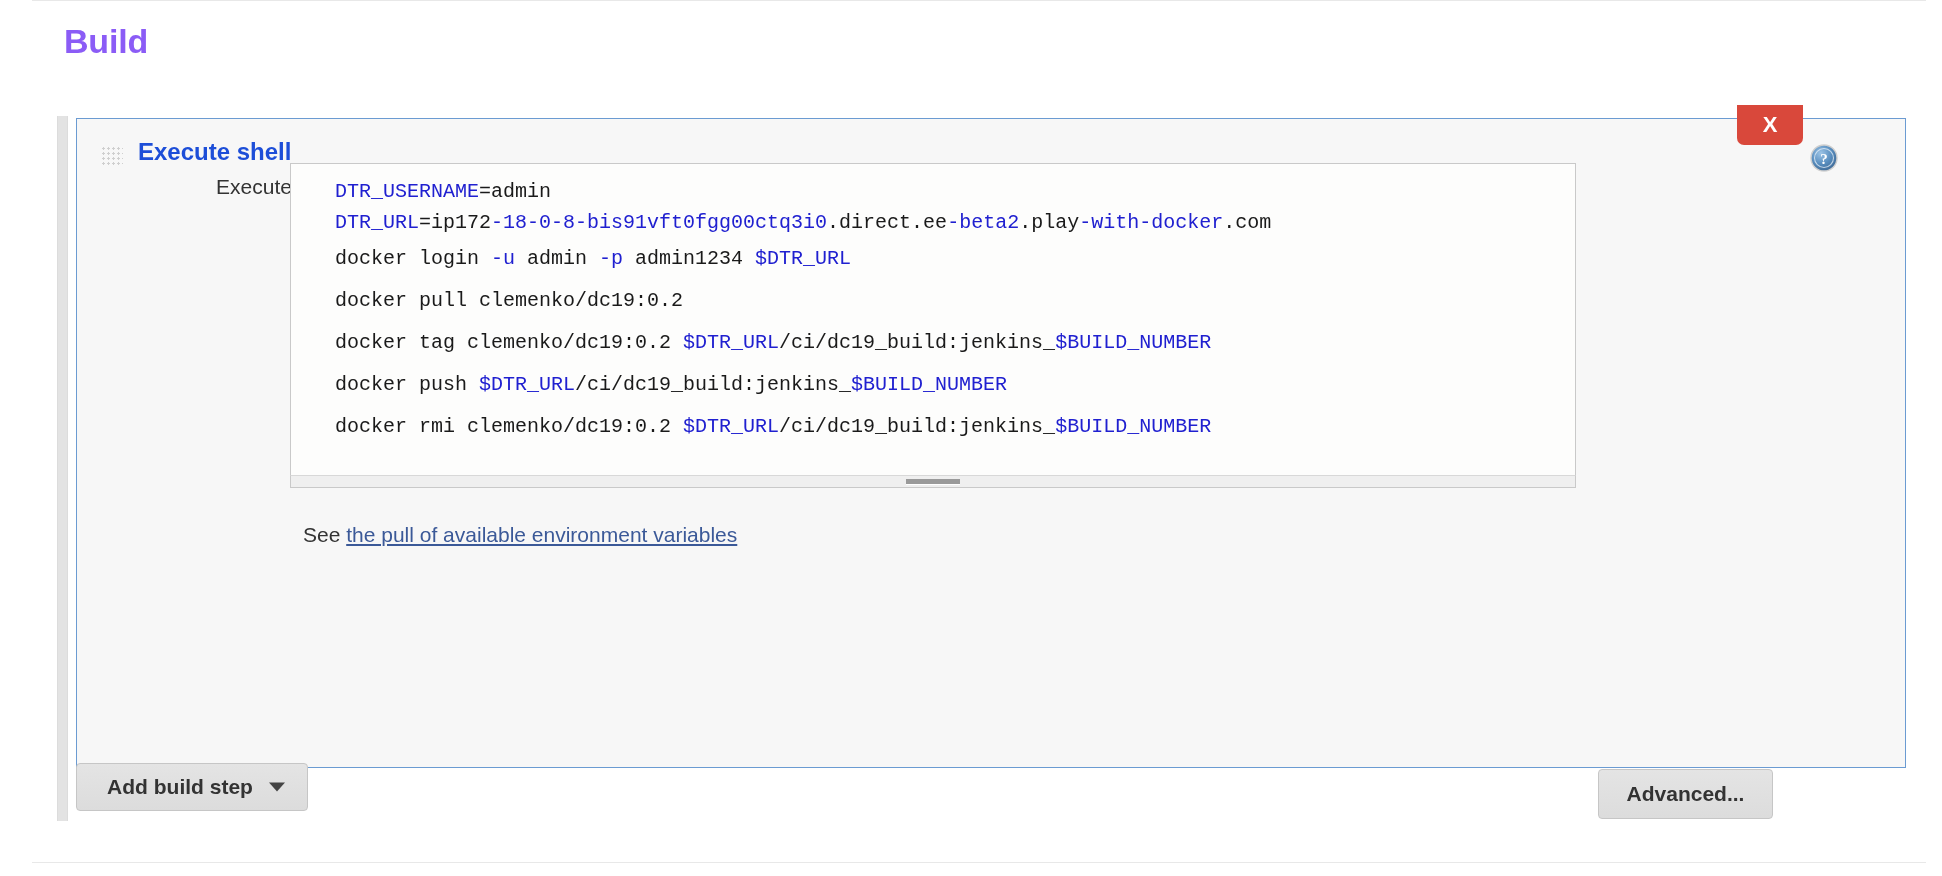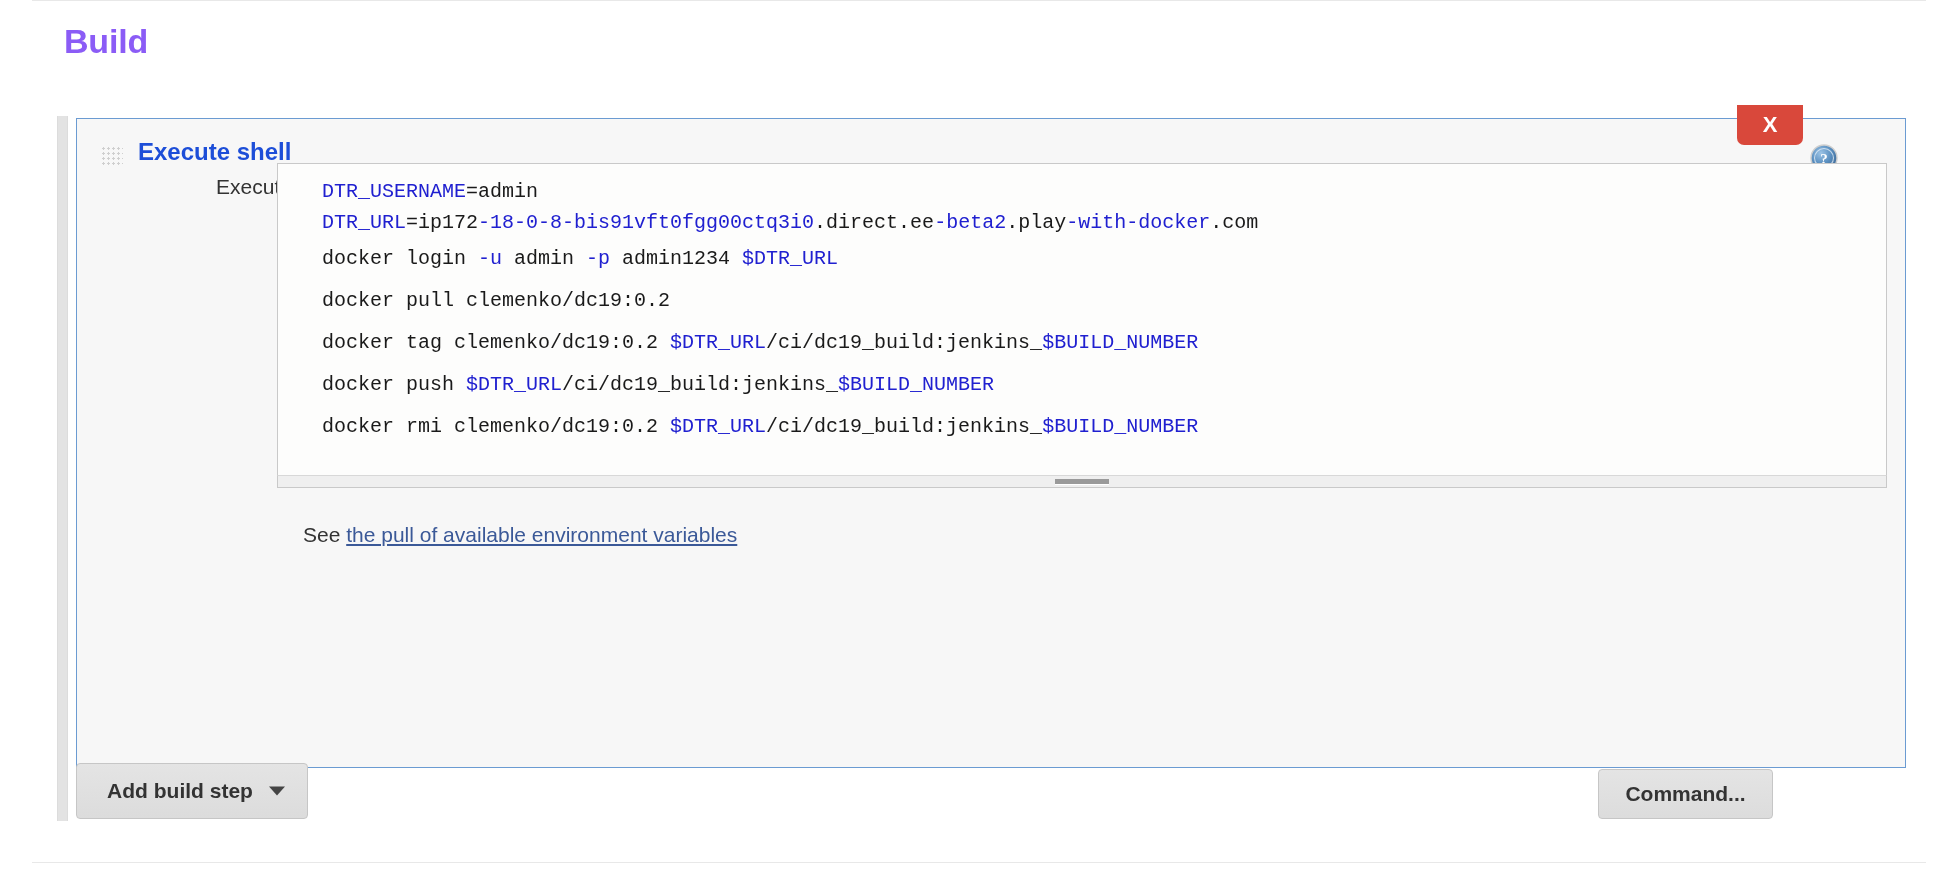--- a/index.html
+++ b/index.html
@@ -134,23 +134,23 @@
     left: 45px;
     top: 56px;
     width: 170px;
     text-align: right;
     font-size: 21px;
     color: #333333;
   }
 
   .cmd-field-wrap {
     position: absolute;
-    left: 200px;
+    left: 213px;
     top: 44px;
-    width: 1610px;
+    width: 1286px;
   }
 
   .cmd-textarea {
     width: 100%;
     height: 312px;
     box-sizing: border-box;
     background: #fdfdfc;
     border: 1px solid #c9c9c9;
     border-bottom: none;
     padding: 12px 14px 0 44px;
@@ -223,21 +223,21 @@
     width: 175px;
     height: 50px;
     font-size: 21px;
   }
 
   .add-step-btn {
     position: absolute;
     left: 76px;
     top: 763px;
     width: 232px;
-    height: 56px;
+    height: 48px;
     font-size: 21px;
     padding-right: 30px;
     text-align: center;
   }
   .caret {
     position: absolute;
     right: 22px;
     top: 50%;
     transform: translateY(-50%);
     width: 0;
@@ -286,21 +286,21 @@
     <div class="cmd-textarea" id="cmd-area"><span class="tight"><span class="tok-var">DTR_USERNAME</span><span class="tok-plain">=admin</span></span><span class="tight"><span class="tok-var">DTR_URL</span><span class="tok-plain">=ip172</span><span class="tok-var">-18-0-8-bis91vft0fgg00ctq3i0</span><span class="tok-plain">.direct.ee</span><span class="tok-var">-beta2</span><span class="tok-plain">.play</span><span class="tok-var">-with-docker</span><span class="tok-plain">.com</span></span><span style="display: block;"><span class="tok-plain">docker login </span><span class="tok-var">-u</span><span class="tok-plain"> admin </span><span class="tok-var">-p</span><span class="tok-plain"> admin1234 </span><span class="tok-var">$DTR_URL</span></span><span style="display: block;"><span class="tok-plain">docker pull clemenko/dc19:0.2</span></span><span style="display: block;"><span class="tok-plain">docker tag clemenko/dc19:0.2 </span><span class="tok-var">$DTR_URL</span><span class="tok-plain">/ci/dc19_build:jenkins_</span><span class="tok-var">$BUILD_NUMBER</span></span><span style="display: block;"><span class="tok-plain">docker push </span><span class="tok-var">$DTR_URL</span><span class="tok-plain">/ci/dc19_build:jenkins_</span><span class="tok-var">$BUILD_NUMBER</span></span><span style="display: block;"><span class="tok-plain">docker rmi clemenko/dc19:0.2 </span><span class="tok-var">$DTR_URL</span><span class="tok-plain">/ci/dc19_build:jenkins_</span><span class="tok-var">$BUILD_NUMBER</span></span></div>
     <div class="resize-strip">
       <div class="resize-grip"></div>
     </div>
   </div>
 
   <div class="help-line">
     <span>See </span><a>the pull of available environment variables</a>
   </div>
 
-  <button class="btn advanced-btn">Command...</button>
+  <button class="btn advanced-btn">Advanced...</button>
 
 </div>
 
 <button class="btn add-step-btn">
   <span>Add build step</span>
   <span class="caret"></span>
 </button>
 
 <div class="bottom-rule"></div>
 

